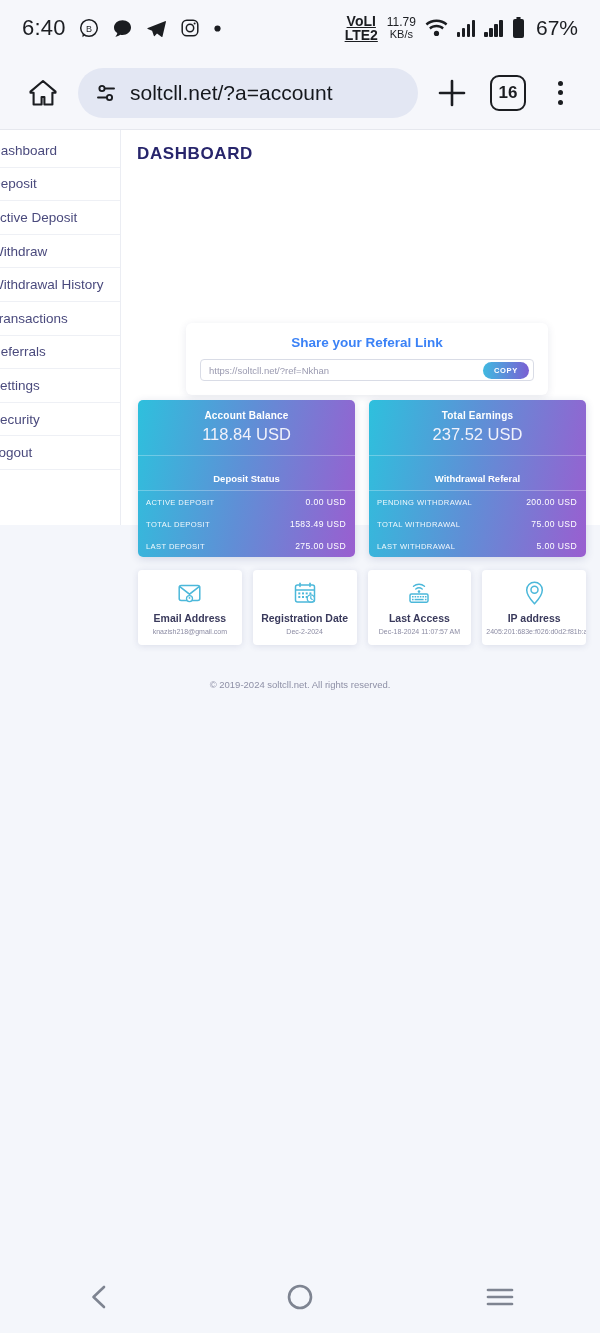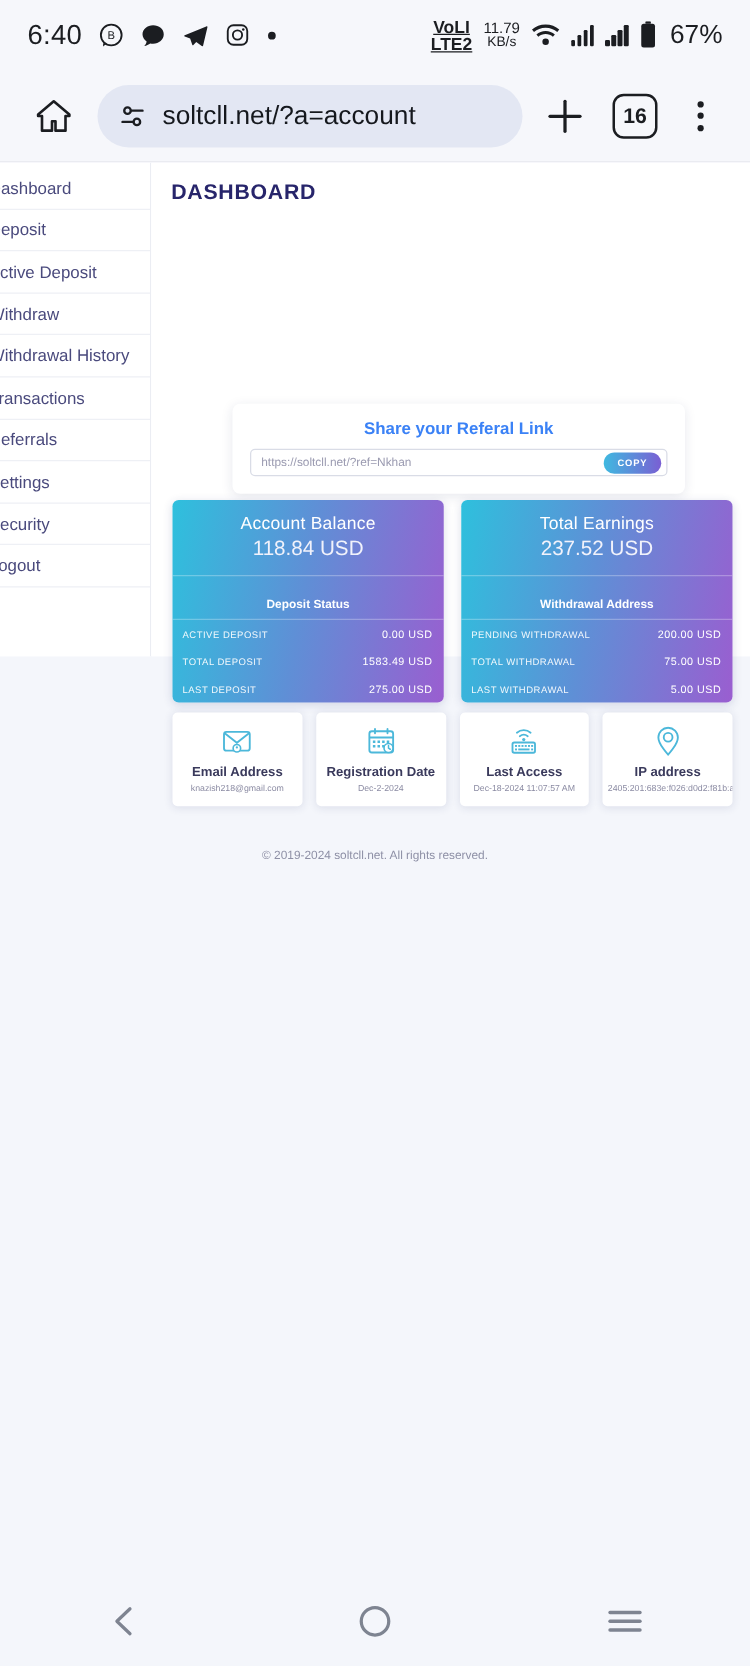--- a/index.html
+++ b/index.html
@@ -121,21 +121,21 @@
     color: #fff; font-size: 7.5px; font-weight: bold; letter-spacing: .7px;
     border-radius: 11px; padding: 4px 11px;
     font-family: "Liberation Sans", sans-serif;
   }
   .stat-card {
     flex: 1; border-radius: 5px; color: #fff; overflow: hidden;
     background: linear-gradient(100deg,#2ec0dd 0%,#5f8fd6 48%,#9a5ed0 100%);
     box-shadow: 0 2px 8px rgba(40,50,110,.16);
   }
   .stat-head { text-align: center; padding: 10px 6px 11px; }
-  .stat-head .label { font-size: 14px; font-weight: normal; letter-spacing: .2px; }
+  .stat-head .label { font-size: 10px; font-weight: bold; letter-spacing: .2px; }
   .stat-head .value { font-size: 16.5px; margin-top: 4px; color: #f1f2fb; }
   .stat-sub {
     text-align: center; font-size: 9.5px; font-weight: bold;
     padding: 17px 0 6px; border-top: 1px solid rgba(255,255,255,.28);
     border-bottom: 1px solid rgba(255,255,255,.28);
   }
   .stat-line {
     display: flex; justify-content: space-between; align-items: center;
     padding: 6px 9px 6px 8px; font-size: 7.6px; letter-spacing: .4px;
   }
@@ -342,21 +342,21 @@
           <span class="k">LAST DEPOSIT</span>
           <span class="v">275.00 USD</span>
         </div>
       </div>
 
       <div class="stat-card">
         <div class="stat-head">
           <div class="label">Total Earnings</div>
           <div class="value">237.52 USD</div>
         </div>
-        <div class="stat-sub">Withdrawal Address</div>
+        <div class="stat-sub">Withdrawal Referal</div>
         <div class="stat-line">
           <span class="k">PENDING WITHDRAWAL</span>
           <span class="v">200.00 USD</span>
         </div>
         <div class="stat-line">
           <span class="k">TOTAL WITHDRAWAL</span>
           <span class="v">75.00 USD</span>
         </div>
         <div class="stat-line">
           <span class="k">LAST WITHDRAWAL</span>

